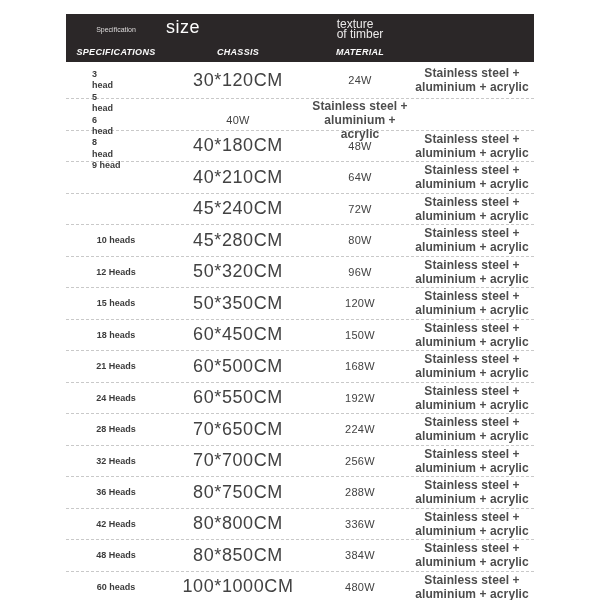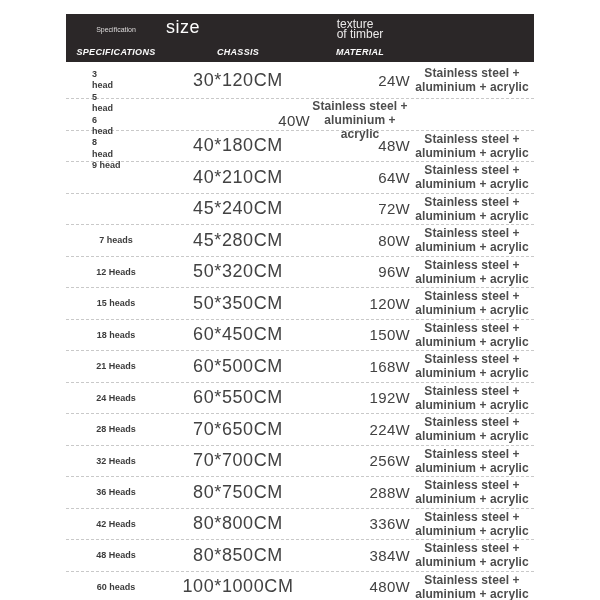--- a/index.html
+++ b/index.html
@@ -37,21 +37,21 @@
   .row {
     display:grid; grid-template-columns:100px 144px 100px 124px;
     height:30.5px; align-items:center;
     border-bottom:1px dashed #c9c9c9;
   }
   .row-first { height:36px; }
   .row:last-child { border-bottom:none; }
   .cell { text-align:center; }
   .spec-cell { font-size:9px; font-weight:bold; color:#3c3c3c; }
   .size-cell { font-size:18px; color:#424242; letter-spacing:0.6px; }
-  .watt-cell { font-size:15px; color:#424242; letter-spacing:0.3px;text-align:right; }
+  .watt-cell { font-size:11px; color:#424242; letter-spacing:0.3px; }
   .material-cell { font-size:12px; font-weight:bold; color:#4d4d4d; letter-spacing:0.1px; }
   
   .spec-overflow { position:absolute; left:26px; top:7px; z-index:2; }
   .ov-line { font-size:9px; font-weight:bold; color:#3c3c3c; line-height:11.4px; white-space:nowrap; }
 </style>
 </head>
 <body>
 
 <div class="page">
 
@@ -111,21 +111,21 @@
         <div class="cell watt-cell">64W</div>
         <div class="cell material-cell">Stainless steel + aluminium + acrylic</div>
       </div>
       <div class="row">
         <div class="cell spec-cell"></div>
         <div class="cell size-cell">45*240CM</div>
         <div class="cell watt-cell">72W</div>
         <div class="cell material-cell">Stainless steel + aluminium + acrylic</div>
       </div>
       <div class="row">
-        <div class="cell spec-cell">7 heads</div>
+        <div class="cell spec-cell">10 heads</div>
         <div class="cell size-cell">45*280CM</div>
         <div class="cell watt-cell">80W</div>
         <div class="cell material-cell">Stainless steel + aluminium + acrylic</div>
       </div>
       <div class="row">
         <div class="cell spec-cell">12 Heads</div>
         <div class="cell size-cell">50*320CM</div>
         <div class="cell watt-cell">96W</div>
         <div class="cell material-cell">Stainless steel + aluminium + acrylic</div>
       </div>

